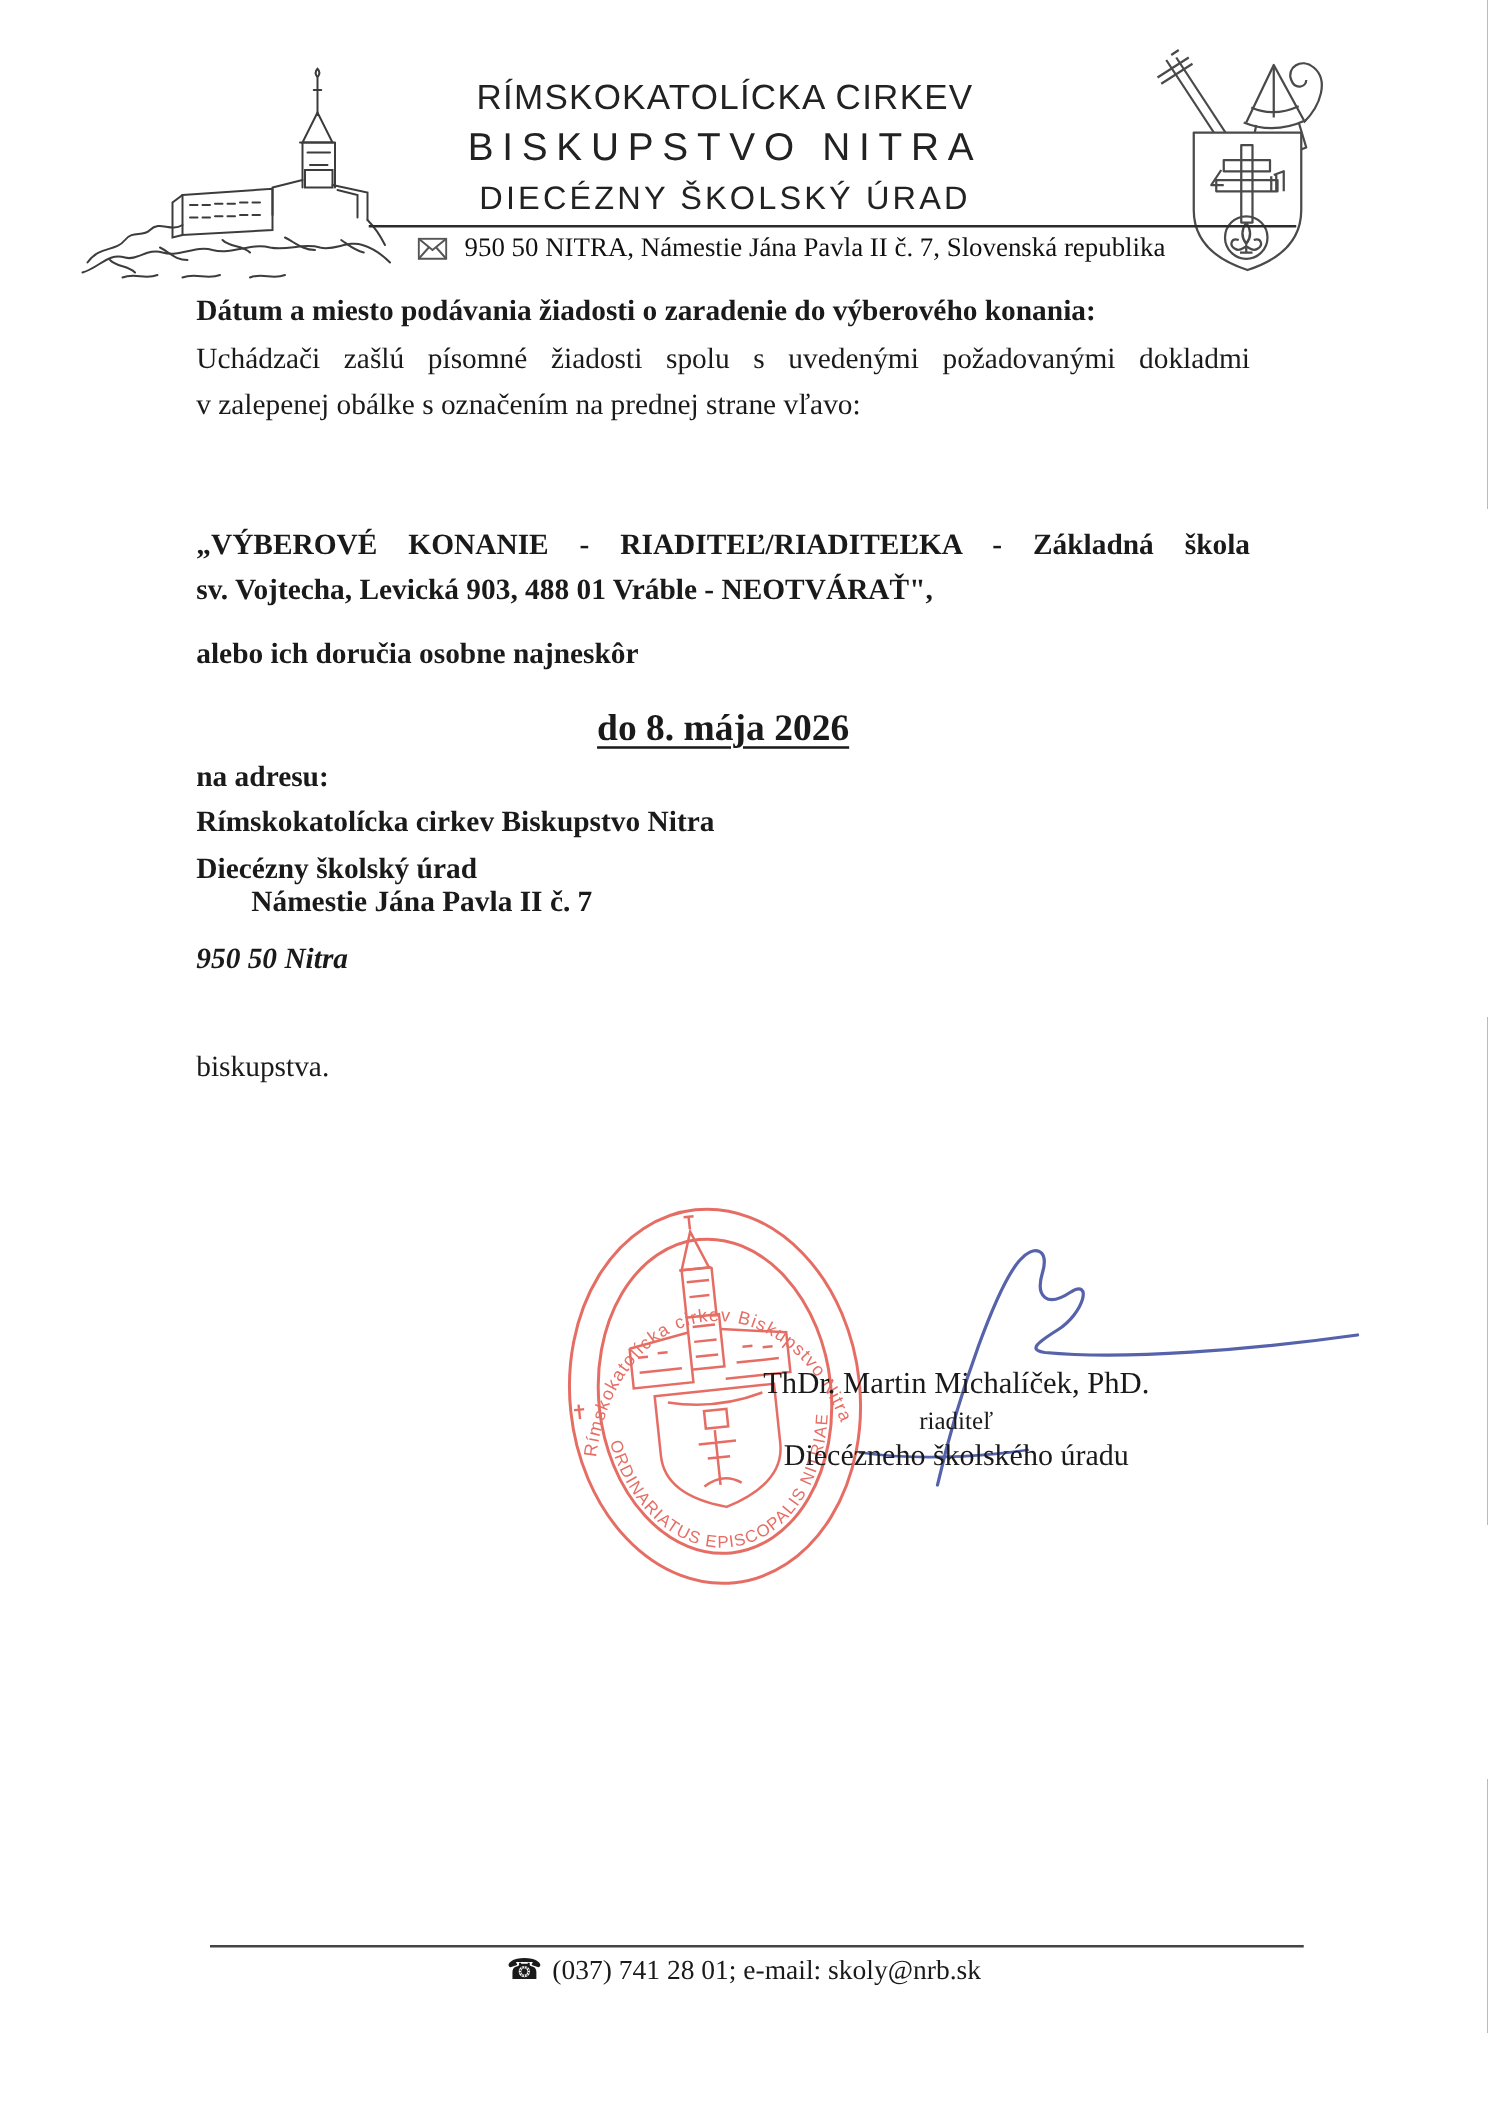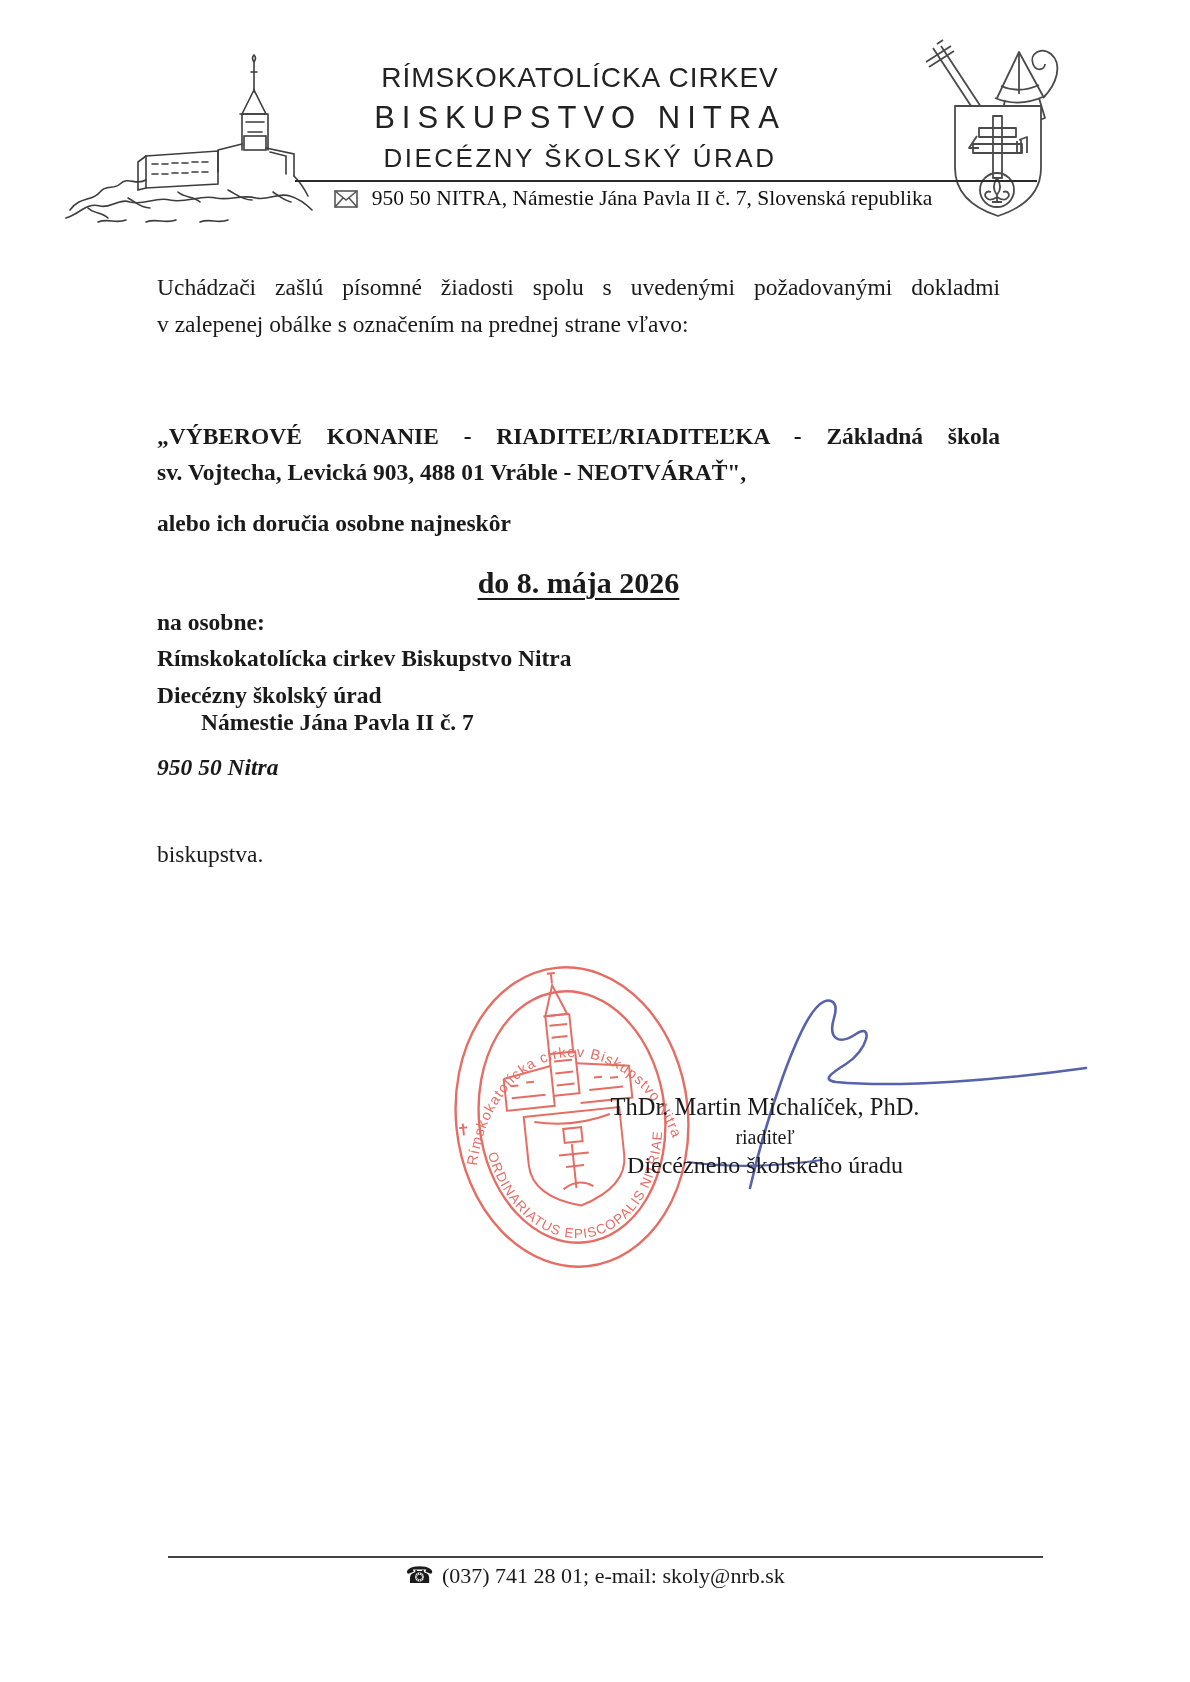--- a/index.html
+++ b/index.html
@@ -111,32 +111,33 @@
 
   <div class="head-address">
     <span class="env">
       <svg width="24" height="18" viewBox="0 0 24 18" fill="none" stroke="#555" stroke-width="1.6">
         <rect x="1" y="1" width="22" height="16"></rect>
         <path d="M1 1 L12 10 L23 1 M1 17 L9 8 M23 17 L15 8"></path>
       </svg>
     </span><span>950 50  NITRA, Námestie Jána Pavla II č. 7, Slovenská republika</span>
   </div>
 
+  <div class="bodyline b" style="top:233px;">Dátum a miesto podávania žiadosti o zaradenie do výberového konania:</div>
 
   <div class="bodyline stretch" style="top:271px;">Uchádzači zašlú písomné žiadosti spolu s uvedenými požadovanými dokladmi</div>
   <div class="bodyline" style="top:308px;">v zalepenej obálke s označením na prednej strane vľavo:</div>
 
   <div class="bodyline b stretch" style="top:420px;">„VÝBEROVÉ KONANIE - RIADITEĽ/RIADITEĽKA - Základná škola</div>
   <div class="bodyline b" style="top:456px;">sv. Vojtecha, Levická 903, 488 01 Vráble - NEOTVÁRAŤ",</div>
 
   <div class="bodyline b" style="top:507px;">alebo ich doručia osobne najneskôr</div>
 
   <div class="bodyline center" style="top:567px;"><span class="deadline">do 8. mája 2026</span></div>
 
-  <div class="bodyline b" style="top:606px;">na osobne:</div>
+  <div class="bodyline b" style="top:606px;">na adresu:</div>
   <div class="bodyline b" style="top:642px;">Rímskokatolícka cirkev Biskupstvo Nitra</div>
   <div class="bodyline b" style="top:679px;">Diecézny školský úrad</div>
   <div class="bodyline b" style="top:706px;margin-left:44px;">Námestie Jána Pavla II č. 7</div>
   <div class="bodyline b" style="top:751px;font-style:italic;">950 50 Nitra</div>
 
   <div class="bodyline" style="top:838px;">biskupstva.</div>
 
   <div class="stamp">
     <svg viewBox="0 0 268 330" width="268" height="330" fill="none" stroke="#e2594f" stroke-width="2.4" opacity="0.88">
       <g transform="rotate(-6 134 165)">

